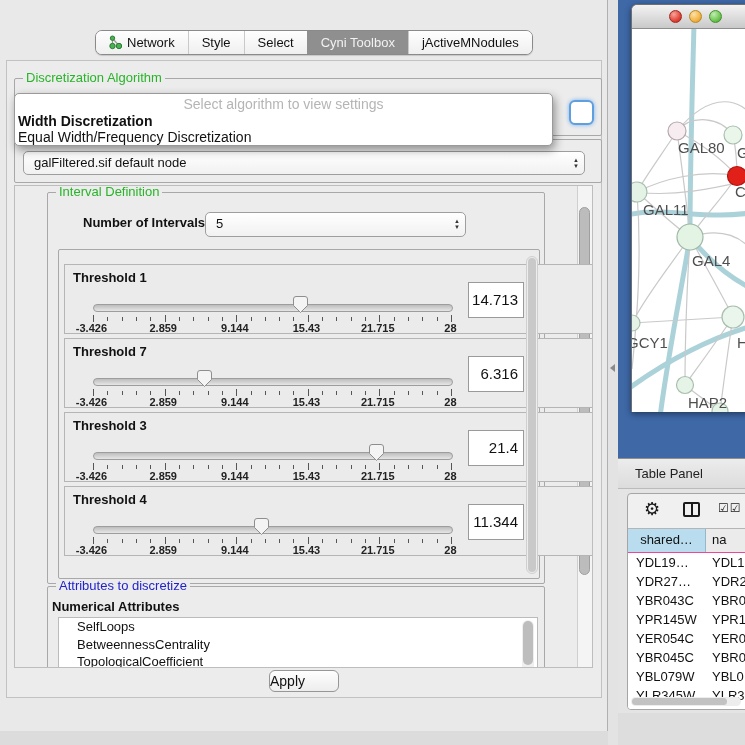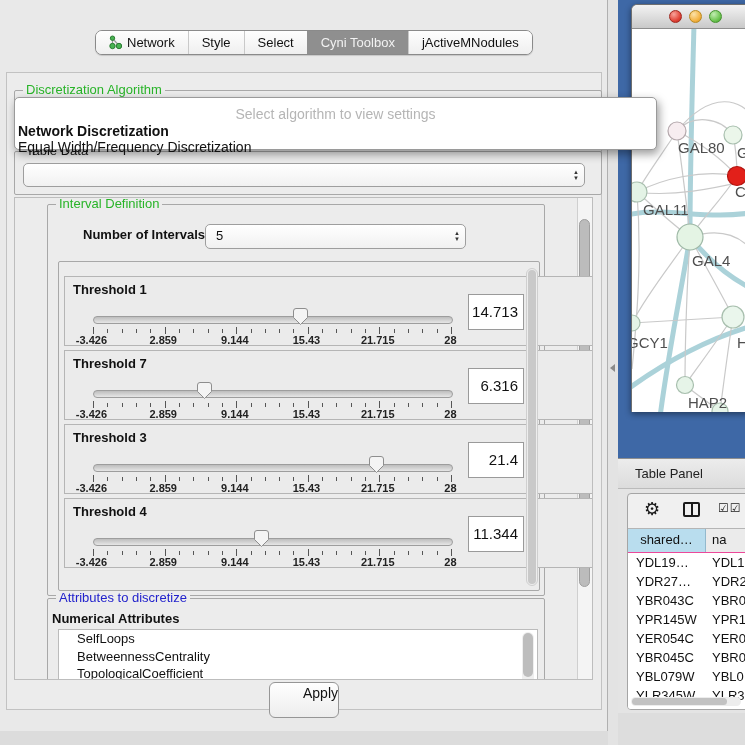--- a/index.html
+++ b/index.html
@@ -11,35 +11,35 @@
   .titlebar .title{position:absolute;left:8px;top:3px;font-size:13px;color:#1b1b1b;}
   .float-btn{position:absolute;left:578px;top:6px;width:9px;height:9px;border:1.5px solid #222;border-radius:1px;background:transparent;}
   .close-btn{position:absolute;left:592px;top:2px;font-size:14px;font-weight:bold;color:#111;}
   
   .tabgroup{display:flex;border:1px solid #8a8a8a;border-radius:7px;overflow:hidden;background:#fff;box-shadow:0 1px 1px rgba(0,0,0,.15);width:max-content;}
   .tab{display:flex;align-items:center;gap:5px;padding:4px 13px;font-size:13px;color:#111;background:linear-gradient(#fefefe,#efefef);border-left:1px solid #c9c9c9;cursor:default;white-space:nowrap;}
   .tab:first-child{border-left:none;}
   .tab.selected{background:var(--selected-tab,#8f8f8f);color:#f2f2f2;border-left-color:#8f8f8f;}
   #top-tabrow{position:absolute;left:87px;top:30px;margin-left:8px;}
   
-  #mainpanel{position:absolute;left:6px;top:60px;width:596px;height:638px;background:#ececec;border:1px solid #c2c2c2;box-sizing:border-box;margin-top:12px;}
+  #mainpanel{position:absolute;left:6px;top:60px;width:596px;height:638px;background:#ececec;border:1px solid #c2c2c2;box-sizing:border-box;}
   .group{position:absolute;border:1px solid #a8a8a8;border-radius:2px;box-sizing:border-box;}
   .group>.gtitle{position:absolute;top:-8px;left:8px;background:#ececec;padding:0 3px;font-size:13px;line-height:14px;}
   .gtitle.green{color:var(--group-title-green,#28b428);}
   .gtitle.blue{color:var(--group-title-blue,#2222cc);}
   .gtitle.dark{color:#141414;}
   
   .combo{position:absolute;background:linear-gradient(#ffffff,#f1f1f1);border:1px solid #9e9e9e;border-radius:5px;box-sizing:border-box;font-size:13px;color:#111;}
   .combo .cval{position:absolute;left:10px;top:0;right:22px;line-height:22px;overflow:hidden;white-space:nowrap;}
   .combo .spin{position:absolute;right:5px;top:0;bottom:0;display:flex;flex-direction:column;justify-content:center;gap:1px;}
   .combo .spin i{font-style:normal;font-size:6px;line-height:5px;color:#333;}
   
   #algo-combo-sliver{position:absolute;left:562px;top:39px;width:25px;height:25px;background:#fff;border:2px solid #5f9fe0;border-radius:6px;box-shadow:0 0 4px #7ab2ea;box-sizing:border-box;}
   
-  #algo-popup{position:absolute;left:7px;top:24px;width:643px;height:53px;background:#fff;border:1px solid #9a9a9a;border-radius:5px;box-shadow:2px 4px 10px rgba(0,0,0,.4);z-index:8;padding-top:8px;box-sizing:border-box;}
+  #algo-popup{position:absolute;left:7px;top:32px;width:539px;height:53px;background:#fff;border:1px solid #9a9a9a;border-radius:5px;box-shadow:2px 4px 10px rgba(0,0,0,.4);z-index:8;padding-top:2px;box-sizing:border-box;}
   .popup-placeholder{text-align:center;color:#b5b5b5;font-size:14px;height:17px;line-height:16px;}
   .popup-option{padding-left:3px;font-size:14px;height:16px;line-height:16px;color:#111;white-space:nowrap;}
   .popup-option.bold{font-weight:bold;}
   
   #viewport{position:absolute;left:7px;top:124px;width:579px;height:483px;border:1px solid #bdbdbd;background:#ececec;overflow:hidden;box-sizing:border-box;}
   .vtrack{position:absolute;left:562px;top:0;width:16px;height:483px;background:#f4f4f4;border-left:1px solid #cfcfcf;}
   .vthumb{position:absolute;left:564px;top:21px;width:11px;height:368px;background:#bcbcbc;border:1px solid #9f9f9f;border-radius:6px;box-sizing:border-box;}
   
   .threshold-row{position:absolute;left:5px;width:536px;height:70px;background:#ebebeb;border:1px solid #b5b5b5;box-sizing:border-box;}
   .thr-label{position:absolute;left:8px;top:5px;font-size:13px;font-weight:bold;color:#111;}
@@ -53,21 +53,21 @@
   .scale-lab{position:absolute;transform:translateX(-55%);font-size:11px;font-weight:bold;color:#222;white-space:nowrap;}
   .thr-value{position:absolute;left:403px;top:17px;width:56px;height:36px;background:#fff;border:1px solid #9a9a9a;box-sizing:border-box;font-size:15px;color:#111;text-align:right;line-height:34px;padding-right:5px;}
   .thr-sb{position:absolute;left:467px;top:6px;width:12px;height:318px;background:#ededed;border:1px solid #cfcfcf;border-radius:6px;box-sizing:border-box;}
   .thr-sb i{position:absolute;left:1px;top:1px;right:1px;bottom:1px;background:#c9c9c9;border-radius:5px;}
   
   #attr-list{position:absolute;left:10px;top:30px;width:480px;height:140px;background:#fff;border:1px solid #bbb;box-sizing:border-box;font-size:13px;color:#111;}
   #attr-list .item{padding-left:18px;line-height:17.5px;white-space:nowrap;}
   .list-sb{position:absolute;right:3px;top:2px;width:12px;height:60px;background:#efefef;border-radius:6px;}
   .list-sb i{position:absolute;left:1px;top:1px;width:10px;height:44px;background:#bdbdbd;border-radius:5px;}
   
-  #apply-btn{position:absolute;left:262px;top:609px;width:70px;height:36px;background:linear-gradient(#fefefe,#ededed);border:1px solid #969696;border-radius:6px;font-size:14px;color:#111;text-align:right;line-height:20px;box-sizing:border-box;}
+  #apply-btn{position:absolute;left:262px;top:609px;width:70px;height:22px;background:linear-gradient(#fefefe,#ededed);border:1px solid #969696;border-radius:6px;font-size:14px;color:#111;text-align:left;line-height:20px;box-sizing:border-box;}
   #bottomstrip{position:absolute;left:0;top:698px;width:608px;height:33px;background:#d8d8d8;border-top:1px solid #c0c0c0;box-sizing:border-box;}
   #bottom-tabrow{position:absolute;left:142px;top:4px;}
   
   #right{position:absolute;left:618px;top:0;width:127px;height:745px;}
   #netarea{position:absolute;left:0;top:0;width:127px;height:458px;background:var(--frame-blue,#3e68a6);}
   #macwin{position:absolute;left:13px;top:4px;width:120px;height:408px;background:#fff;border:1px solid #6f6f6f;border-radius:6px 0 0 0;box-shadow:0 2px 6px rgba(0,0,0,.45);box-sizing:border-box;}
   #mactitle{position:relative;height:23px;background:linear-gradient(#f3f3f3,#c9c9c9);border-bottom:1px solid #8e8e8e;border-radius:6px 0 0 0;}
   .light{position:absolute;top:5px;width:13px;height:13px;border-radius:50%;box-sizing:border-box;}
   .light.red{left:37px;background:radial-gradient(circle at 35% 30%,#f8a49b,#e2463a 60%,#b5241a);border:1px solid #a0281f;}
   .light.yellow{left:57px;background:radial-gradient(circle at 35% 30%,#fbe2a9,#f4b445 60%,#d08f1f);border:1px solid #b98a22;}
@@ -133,29 +133,30 @@
     <div id="mainpanel">
 
       <div class="group" style="left:7px;top:17px;width:588px;height:58px;">
         <span class="gtitle green">Discretization Algorithm</span>
       </div>
       <div id="algo-combo-sliver"></div>
 
       <div id="algo-popup">
         <div class="popup-placeholder">Select algorithm to view settings</div>
         <div id="popup-options">
-            <div class="popup-option bold">Network Discretization</div>
+            <div class="popup-option bold">Width Discretization</div>
             <div class="popup-option">Equal Width/Frequency Discretization</div>
           </div>
       </div>
 
       <div class="group" style="left:7px;top:78px;width:588px;height:44px;">
         <span class="gtitle dark">Table Data</span>
       </div>
       <div class="combo" style="left:16px;top:90px;width:562px;height:24px;">
+        <span class="cval">galFiltered.sif default node</span>
         <span class="spin">
             <i>▲</i>
             <i>▼</i>
           </span>
       </div>
 
       <div id="viewport">
         <div class="vtrack"></div>
         <div class="vthumb"></div>
 

